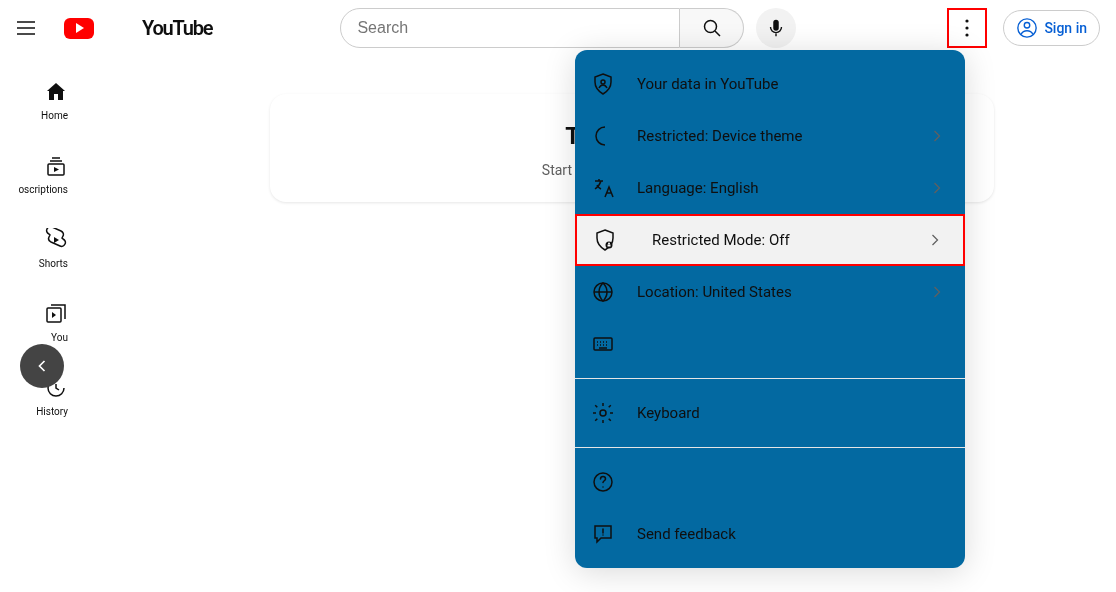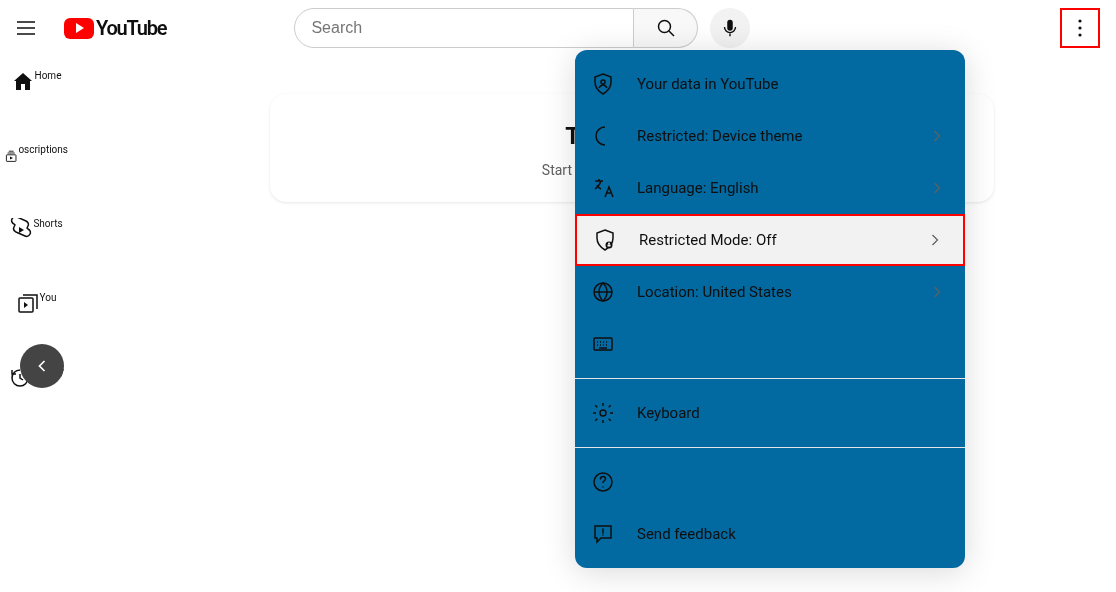--- a/index.html
+++ b/index.html
@@ -1,48 +1,48 @@
 <!DOCTYPE html>
 <html><head>
   <meta charset="utf-8">
   <style>
     * { margin: 0; padding: 0; box-sizing: border-box; }
     body { font-family: Roboto, Arial, sans-serif; background: #fff; width: 1116px; height: 592px; overflow: hidden; position: relative; color: #0f0f0f; }
     
     .header { display: flex; align-items: center; height: 56px; padding: 0 16px; }
     .menu-btn { width: 40px; height: 40px; display: flex; align-items: center; justify-content: center; cursor: pointer; border-radius: 50%; margin-left: -10px; margin-right: 18px; }
-    .logo { display: flex; align-items: center; cursor: pointer; }
+    .logo { display: flex; align-items: center; cursor: pointer; gap: 46px; }
     .logo-icon { width: 30px; height: 21px; background: #ff0000; border-radius: 6px; display: flex; align-items: center; justify-content: center; margin-right: 2px; }
     .logo-play { width: 0; height: 0; border-left: 8px solid #fff; border-top: 5px solid transparent; border-bottom: 5px solid transparent; margin-left: 2px; }
     .logo-text { font-size: 20px; font-weight: 600; letter-spacing: -1.2px; }
     
     .search-area { display: flex; margin-left: 128px; align-items: center; }
     .search-wrap { display: flex; height: 40px; }
     .search-input { width: 340px; height: 40px; border: 1px solid #ccc; border-radius: 40px 0 0 40px; padding: 0 16px; font-size: 16px; outline: none; color: #606060; }
     .search-btn { width: 64px; height: 40px; border: 1px solid #ccc; border-left: none; border-radius: 0 40px 40px 0; background: #f8f8f8; display: flex; align-items: center; justify-content: center; cursor: pointer; }
     .mic-btn { width: 40px; height: 40px; border-radius: 50%; background: #f2f2f2; display: flex; align-items: center; justify-content: center; margin-left: 12px; cursor: pointer; }
     
     .header-right { margin-left: auto; display: flex; align-items: center; gap: 16px; }
     .more-btn { width: 40px; height: 40px; display: flex; align-items: center; justify-content: center; cursor: pointer; border: 2px solid #ff0000; }
     .signin-btn { display: flex; align-items: center; gap: 6px; border: 1px solid #ccc; border-radius: 18px; padding: 6px 12px; cursor: pointer; color: #065fd4; font-size: 14px; font-weight: 500; }
     
     .sidebar { position: absolute; left: 0; top: 56px; width: 72px; display: flex; flex-direction: column; align-items: center; }
-    .sidebar-item { width: 64px; height: 74px; display: flex; flex-direction: row; align-items: flex-start; justify-content: center; cursor: pointer; border-radius: 10px; padding-top: 14px; }
+    .sidebar-item { width: 64px; height: 74px; display: flex; flex-direction: column; align-items: flex-end; justify-content: center; cursor: pointer; border-radius: 10px; padding-top: 14px; }
     .sidebar-item svg { margin-bottom: 6px; }
     .sidebar-label { font-size: 10px; }
     
     .back-circle { position: absolute; left: 20px; top: 344px; width: 44px; height: 44px; border-radius: 50%; background: #444; display: flex; align-items: center; justify-content: center; cursor: pointer; }
     
     .card { position: absolute; left: 270px; top: 94px; width: 724px; background: #fff; border-radius: 16px; box-shadow: 0 1px 3px rgba(0,0,0,0.1); padding: 28px 40px 24px; text-align: center; }
     .card h2 { font-size: 24px; font-weight: 700; margin-bottom: 12px; }
     .card p { font-size: 14px; color: #606060; }
     
     .menu { position: absolute; left: 575px; top: 50px; width: 390px; background: #0369a1; border-radius: 12px; box-shadow: 0 4px 32px rgba(0,0,0,0.15); padding: 8px 0; }
     .menu-item { display: flex; align-items: center; height: 52px; padding: 0 16px; cursor: pointer; }
-    .menu-item.highlight { border: 2px solid #ff0000; background: #f2f2f2; }
+    .menu-item.highlight { border: 2px solid #ff0000; background: #f2f2f2; gap: 13px; }
     .menu-icon { width: 24px; height: 24px; margin-right: 22px; display: flex; align-items: center; justify-content: center; }
     .menu-label { font-size: 15px; flex: 1; }
     .chevron { width: 24px; display: flex; align-items: center; justify-content: center; }
     .divider { height: 1px; background: #e5e5e5; margin: 8px 0; }
     
     svg { display: block; }
   </style>
 </head>
 <body>
 
@@ -76,20 +76,28 @@
     </div>
   </div>
   <div class="header-right">
     <div class="more-btn">
       <svg width="24" height="24" viewBox="0 0 24 24">
           <circle cx="12" cy="5" r="1.6" fill="#0f0f0f"></circle>
           <circle cx="12" cy="12" r="1.6" fill="#0f0f0f"></circle>
           <circle cx="12" cy="19" r="1.6" fill="#0f0f0f"></circle>
         </svg>
     </div>
+    <div class="signin-btn">
+      <svg width="22" height="22" viewBox="0 0 24 24">
+          <circle cx="12" cy="12" r="10" stroke="#065fd4" stroke-width="1.5" fill="none"></circle>
+          <circle cx="12" cy="9" r="3" stroke="#065fd4" stroke-width="1.5" fill="none"></circle>
+          <path d="M5.5 19c1.5-3 4-4 6.5-4s5 1 6.5 4" stroke="#065fd4" stroke-width="1.5" fill="none"></path>
+        </svg>
+      <span>Sign in</span>
+    </div>
   </div>
 </div>
 
 <div class="sidebar">
   <div class="sidebar-item">
     <svg width="24" height="24" viewBox="0 0 24 24">
         <path d="M12 3l9 8h-2v9h-5v-6h-4v6H5v-9H3l9-8z" fill="#0f0f0f"></path>
       </svg>
     <span class="sidebar-label">Home</span>
   </div>

